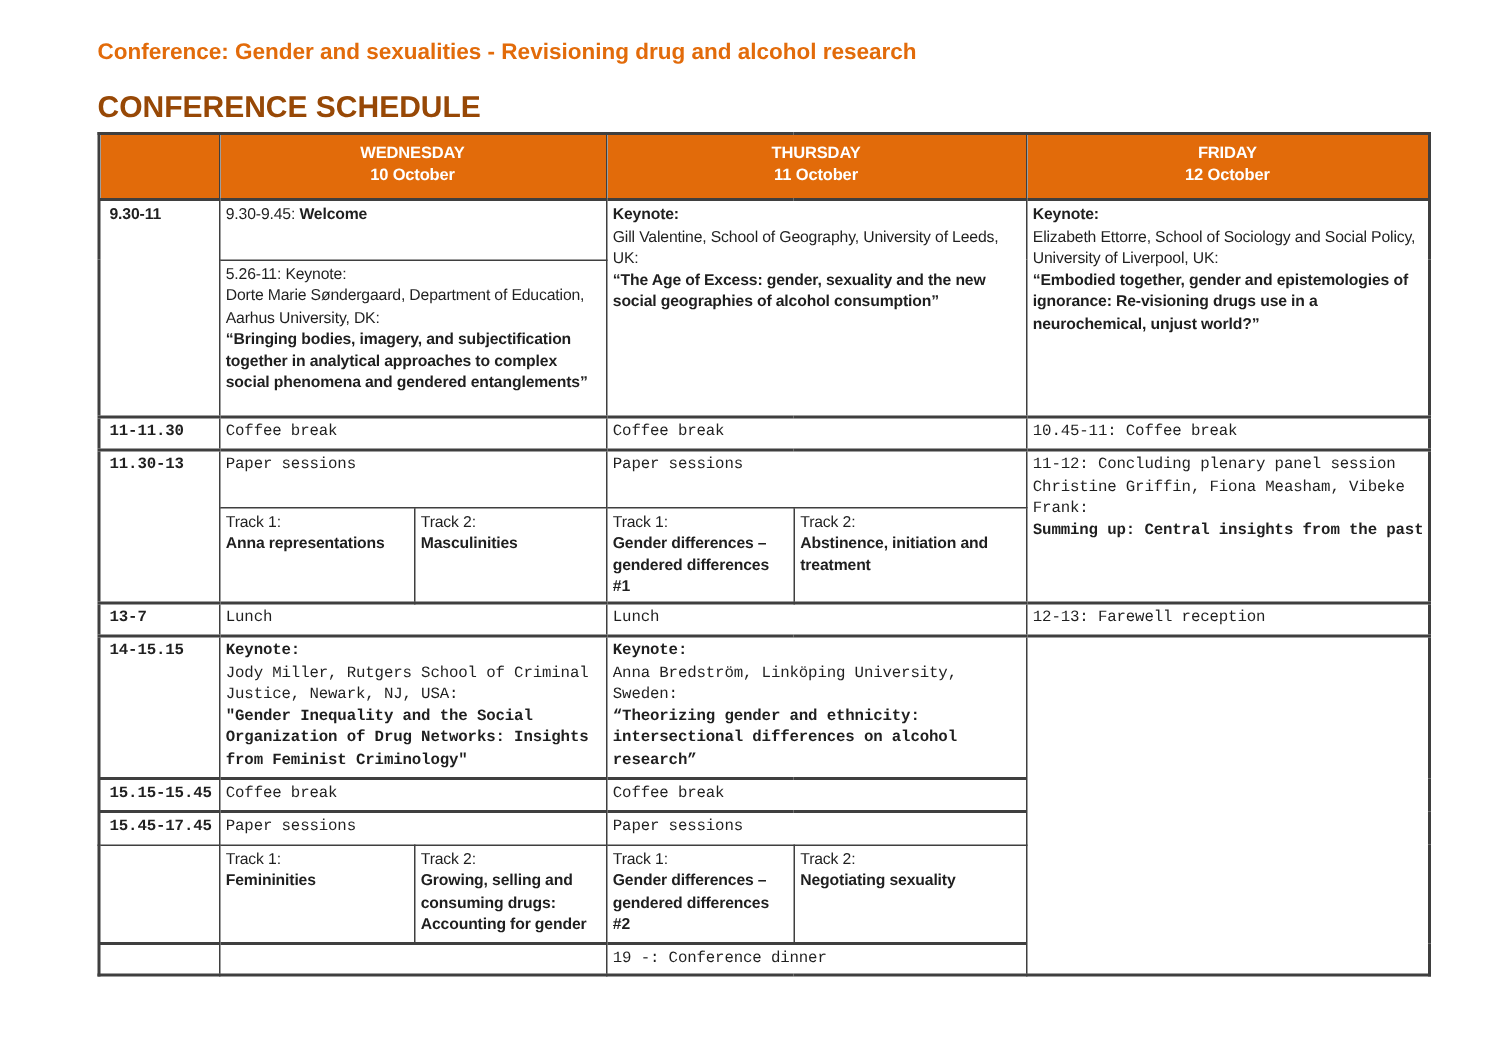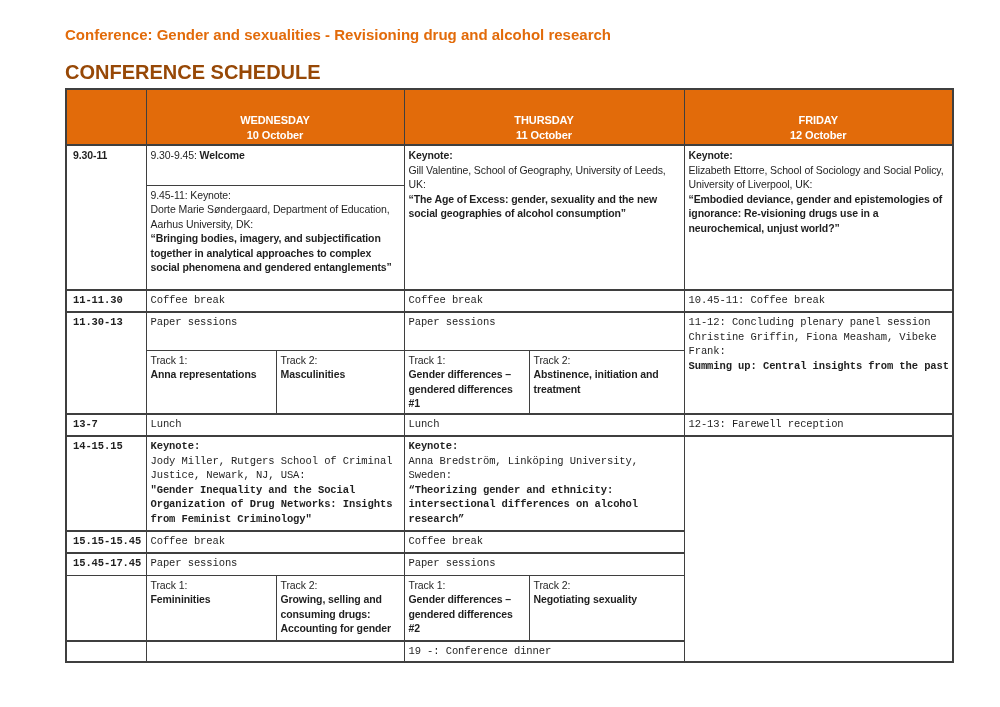--- a/index.html
+++ b/index.html
@@ -52,21 +52,21 @@
     letter-spacing: -0.1px;
     line-height: 14.5px;
     overflow: hidden;
   }
   thead td.day-header {
     background: var(--accent, #E26B0A);
     color: #ffffff;
     text-align: center;
     font-weight: bold;
     font-size: 11px;
-    padding-top: 23px;
+    padding-top: 5px;
     border-bottom-width: 2px;
   }
   thead td.corner {
     background: var(--accent, #E26B0A);
     border-bottom-width: 2px;
   }
   tr.major > td { border-top-width: 2px; font-family: Liberation Mono, monospace; }
   .time {
     font-weight: bold;
     padding-left: 6px !important;
@@ -117,27 +117,27 @@
           <span>9.30-9.45: </span><span class="b">Welcome</span>
         </td>
         <td colspan="2" rowspan="2">
           <span class="line b">Keynote:</span>
           <span class="line">Gill Valentine, School of Geography, University of Leeds, UK:</span>
           <span class="line b">“The Age of Excess: gender, sexuality and the new social geographies of alcohol consumption”</span>
         </td>
         <td rowspan="2">
           <span class="line b">Keynote:</span>
           <span class="line">Elizabeth Ettorre, School of Sociology and Social Policy, University of Liverpool, UK:</span>
-          <span class="line b">“Embodied deviance, gender and epistemologies of ignorance: Re-visioning drugs use in a neurochemical, unjust world?”</span>
+          <span class="line b">“Embodied together, gender and epistemologies of ignorance: Re-visioning drugs use in a neurochemical, unjust world?”</span>
         </td>
       </tr>
 
       <tr style="height:105px">
         <td colspan="2">
-          <span class="line">9.45-11: Keynote:</span>
+          <span class="line">5.26-11: Keynote:</span>
           <span class="line">Dorte Marie Søndergaard, Department of Education, Aarhus University, DK:</span>
           <span class="line b">“Bringing bodies, imagery, and subjectification together in analytical approaches to complex social phenomena and gendered entanglements”</span>
         </td>
       </tr>
 
       <tr class="major" style="height:22px">
         <td class="time">11-11.30</td>
         <td colspan="2">Coffee break</td>
         <td colspan="2">Coffee break</td>
         <td>10.45-11: Coffee break</td>

